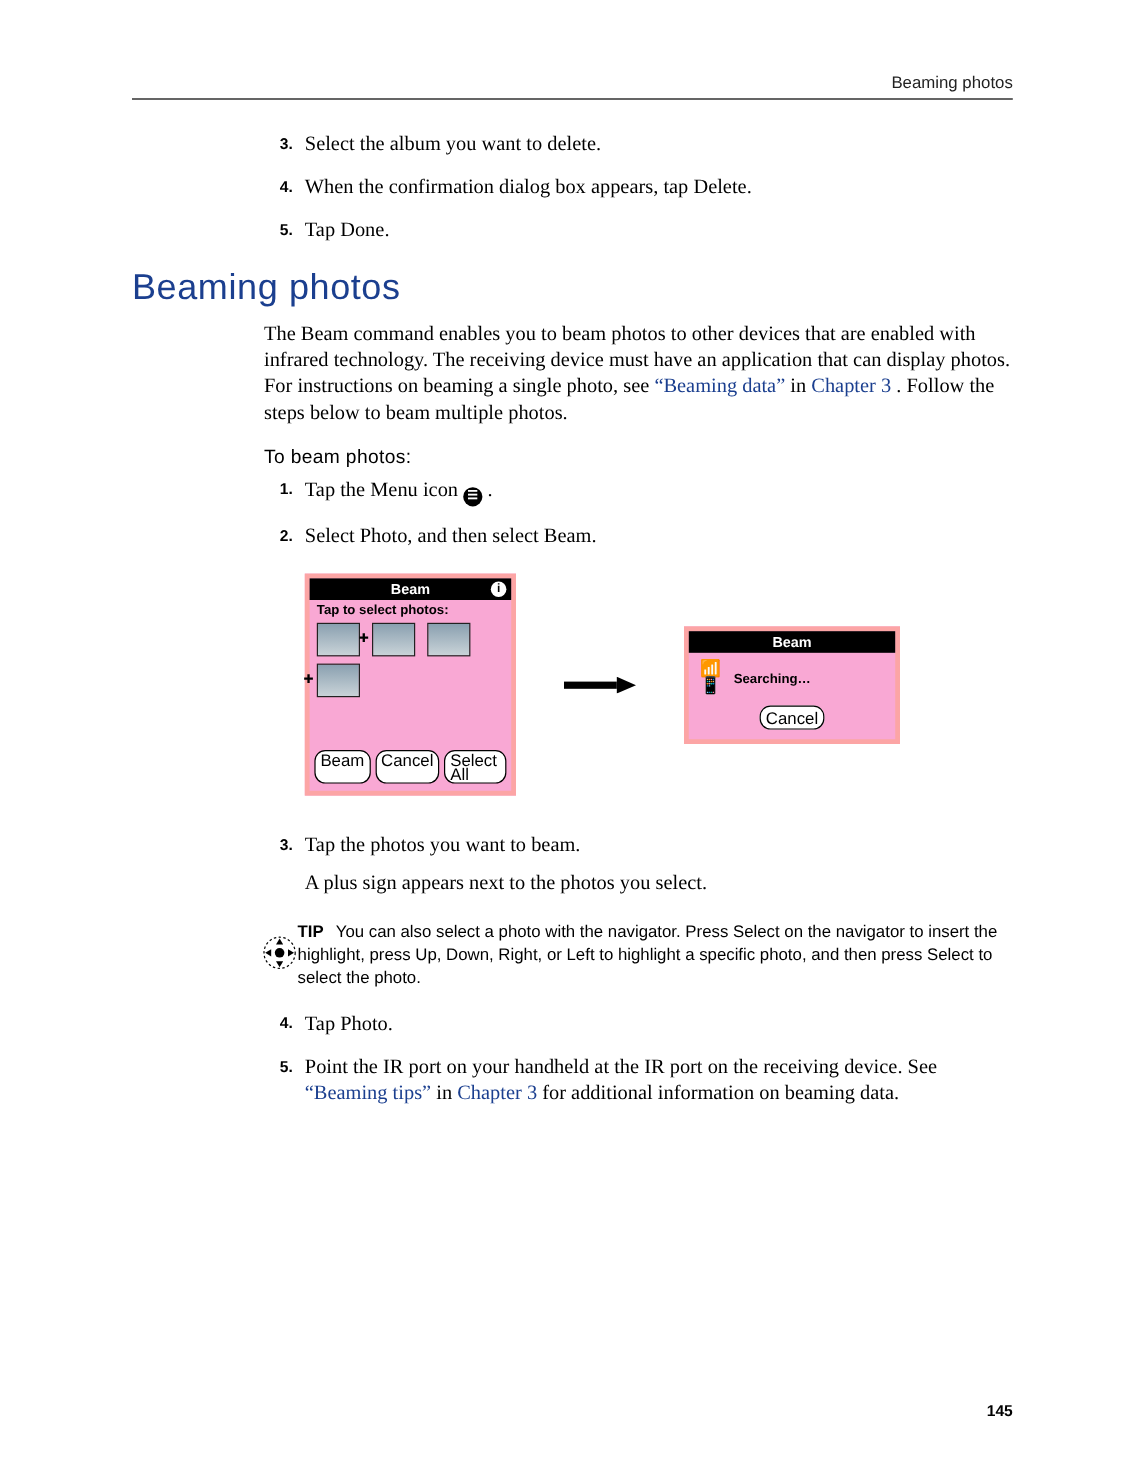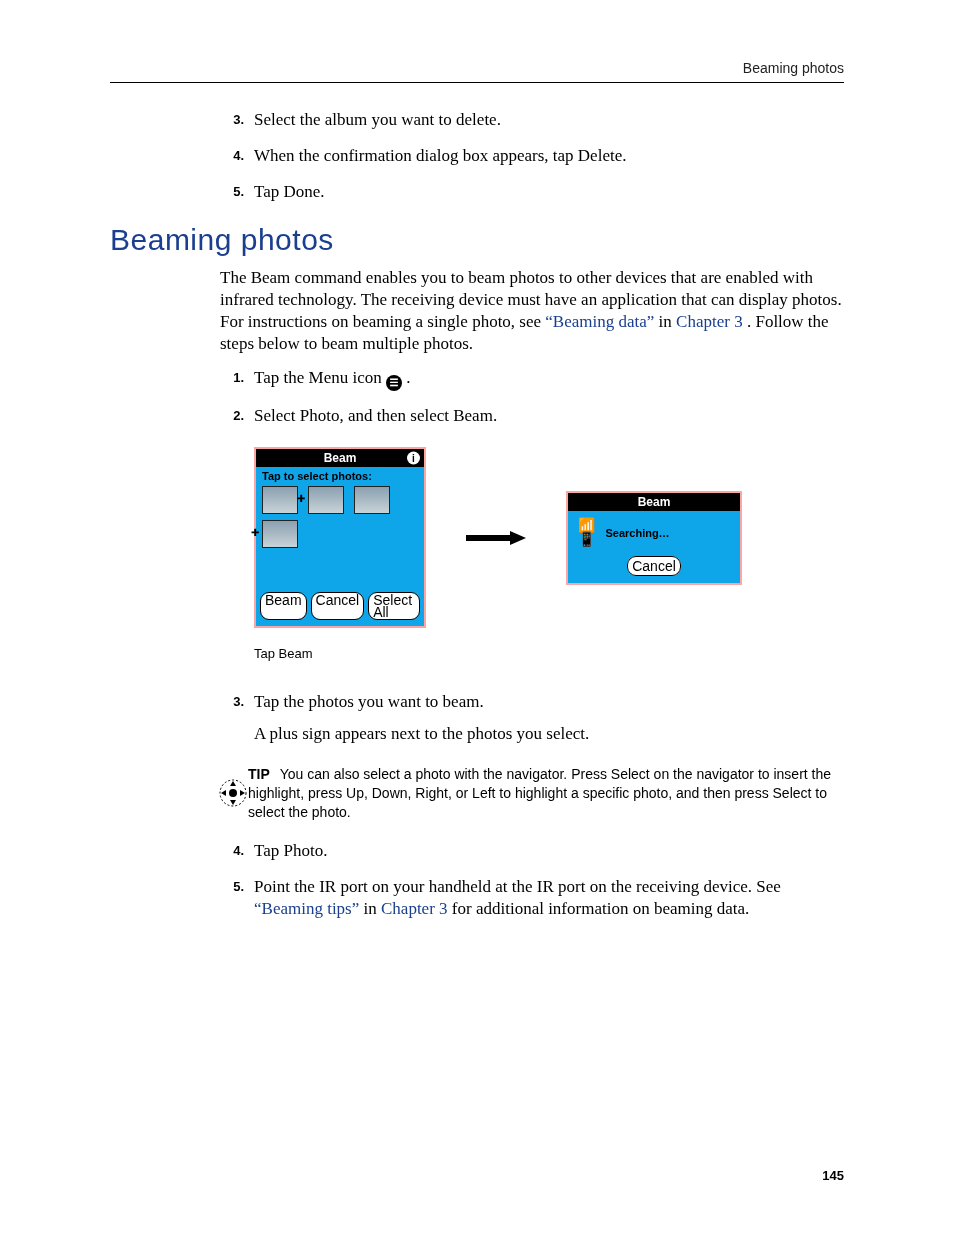--- a/index.html
+++ b/index.html
@@ -94,22 +94,22 @@
   }
 
   
   .figure-row {
     display: flex;
     align-items: center;
     margin: 10px 0 18px 34px;
     gap: 40px;
   }
   .shot {
-    border: 2px solid #fca5a5;
-    background: #0ea5e9;
+    border: 4px solid #fca5a5;
+    background: #f9a8d4;
     width: 168px;
   }
   .shot .titlebar {
     background: #000;
     color: #fff;
     font-family: Arial, sans-serif;
     font-weight: 700;
     font-size: 12px;
     text-align: center;
     padding: 2px 4px;
@@ -264,20 +264,21 @@
 
   <div class="content-indent">
     <p class="body-para">
       <span>The Beam command enables you to beam photos to other devices that are enabled with infrared technology. The receiving device must have an application that can display photos. For instructions on beaming a single photo, see </span>
       <span class="link">“Beaming data”</span>
       <span> in </span>
       <span class="link">Chapter 3</span>
       <span>. Follow the steps below to beam multiple photos.</span>
     </p>
 
+    <div class="subhead">To beam photos:</div>
 
     <ul class="ol">
       <li>
         <span class="num">1.</span>
         <span class="txt">
           <span>Tap the Menu icon </span>
           <span class="menu-icon">☰</span>
           <span>.</span>
         </span>
       </li>
@@ -331,23 +332,20 @@
             <span class="palm-icon">📱</span>
           </div>
           <div class="searching">Searching…</div>
         </div>
         <div class="cancel-row">
           <span class="palm-btn">Cancel</span>
         </div>
       </div>
 
     </div>
-    <div class="caption">
-      <span>Tap Beam</span>
-    </div>
 
     <ul class="ol" style="margin-top:30px">
       <li>
         <span class="num">3.</span>
         <span class="txt">
           <span>Tap the photos you want to beam.</span>
           <span style="display:block;margin-top:10px">A plus sign appears next to the photos you select.</span>
         </span>
       </li>
     </ul>

